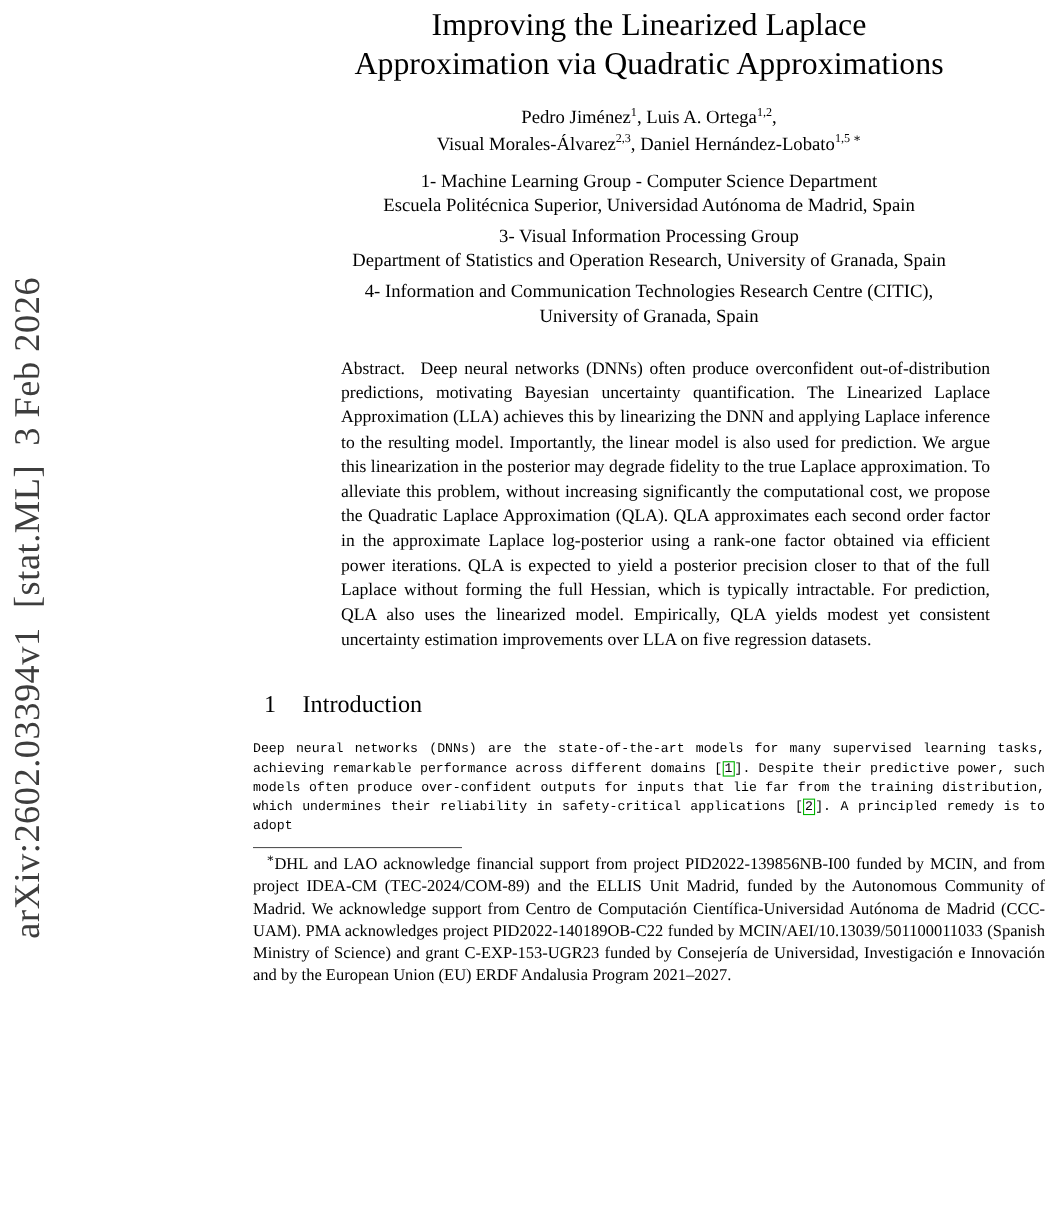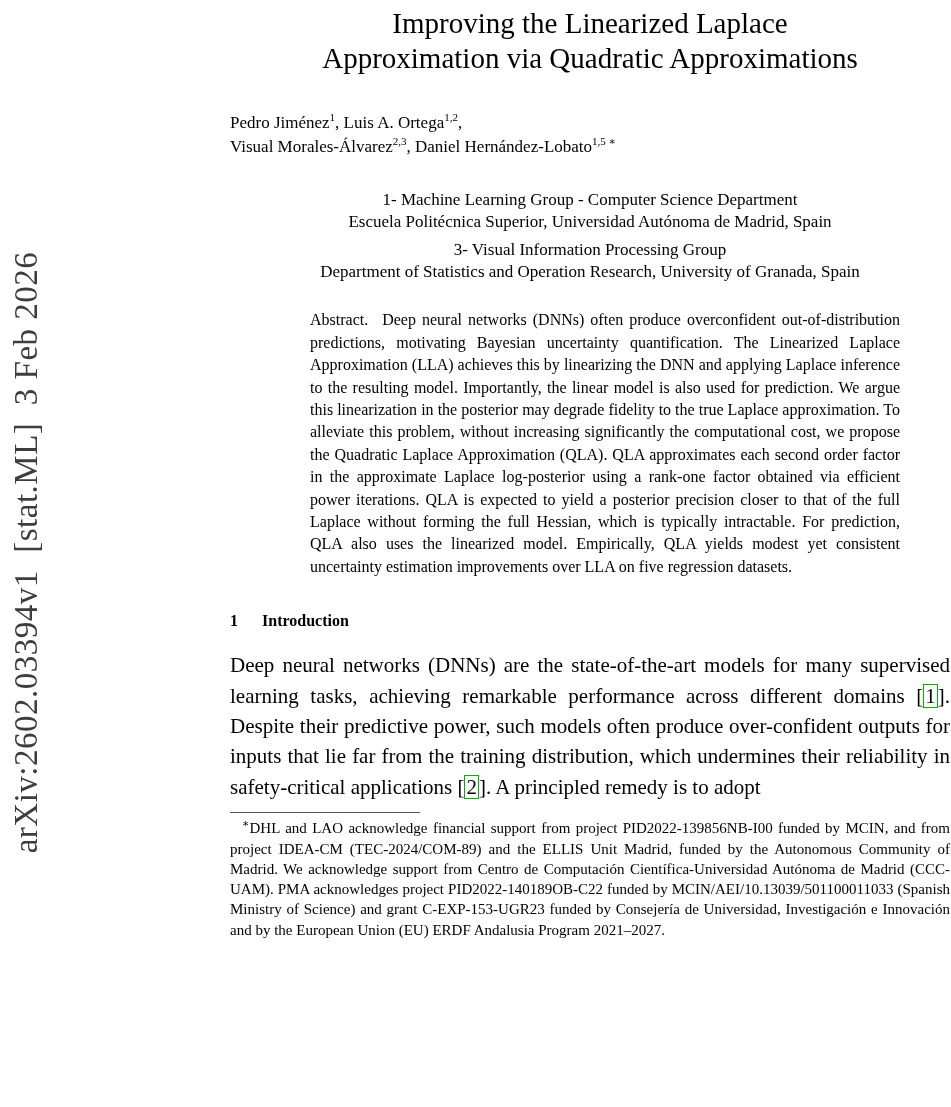--- a/index.html
+++ b/index.html
@@ -37,61 +37,63 @@
   }
   .title {
     margin: 6px 0 0 0;
     font-size: 29px;
     font-weight: normal;
     text-align: center;
     line-height: 1.22;
     white-space: pre-line;
   }
   .authors {
-    margin-top: 34px;
+    margin-top: 18px;
     font-size: 17px;
+    text-align: center;
     line-height: 1.45;
   }
   sup {
     font-size: 11px;
     line-height: 0;
   }
   .affils {
-    margin-top: 29px;
+    margin-top: 10px;
   }
   .affils p {
     margin: 6px 0;
     font-size: 17px;
     text-align: center;
     line-height: 1.3;
     white-space: pre-line;
   }
   .abstract {
     margin: 26px 50px 0 80px;
     font-size: 16px;
     line-height: 1.4;
     text-align: justify;
   }
   .abstract .abstract-label {
     font-weight: normal;
     margin-right: 14px;
   }
   .section-heading {
-    margin: 34px 0 20px 0;
-    font-size: 16px;
-    font-weight: bold;
+    margin: 34px 0 20px 10px;
+    font-size: 22px;
+    font-weight: normal;
   }
   .section-heading .sec-num {
     margin-right: 24px;
   }
   .intro {
     margin: 0;
-    font-size: 21px;
+    font-size: 12px;
     line-height: 1.45;
     text-align: justify;
+    font-family: Liberation Mono, monospace;
   }
   .citebox {
     display: inline-block;
     border: 1px solid #00b300;
     padding: 0 1px;
     line-height: 1.05;
     text-decoration: none;
     color: #000000;
     cursor: pointer;
   }
@@ -131,20 +133,22 @@
       <div>
         <span>Visual Morales-Álvarez</span><sup>2,3</sup><span>, </span><span>Daniel Hernández-Lobato</span><sup>1,5 ∗</sup>
       </div>
     </div>
 
     <div class="affils">
       <p>1- Machine Learning Group - Computer Science Department
 Escuela Politécnica Superior, Universidad Autónoma de Madrid, Spain</p>
       <p>3- Visual Information Processing Group
 Department of Statistics and Operation Research, University of Granada, Spain</p>
+      <p>4- Information and Communication Technologies Research Centre (CITIC),
+University of Granada, Spain</p>
     </div>
 
     <div class="abstract">
       <span class="abstract-label">Abstract.</span><span>Deep neural networks (DNNs) often produce overconfident out-of-distribution predictions, motivating Bayesian uncertainty quantification. The Linearized Laplace Approximation (LLA) achieves this by linearizing the DNN and applying Laplace inference to the resulting model. Importantly, the linear model is also used for prediction. We argue this linearization in the posterior may degrade fidelity to the true Laplace approximation. To alleviate this problem, without increasing significantly the computational cost, we propose the Quadratic Laplace Approximation (QLA). QLA approximates each second order factor in the approximate Laplace log-posterior using a rank-one factor obtained via efficient power iterations. QLA is expected to yield a posterior precision closer to that of the full Laplace without forming the full Hessian, which is typically intractable. For prediction, QLA also uses the linearized model. Empirically, QLA yields modest yet consistent uncertainty estimation improvements over LLA on five regression datasets.</span>
     </div>
 
     <h2 class="section-heading">
       <span class="sec-num">1</span><span>Introduction</span>
     </h2>
 

